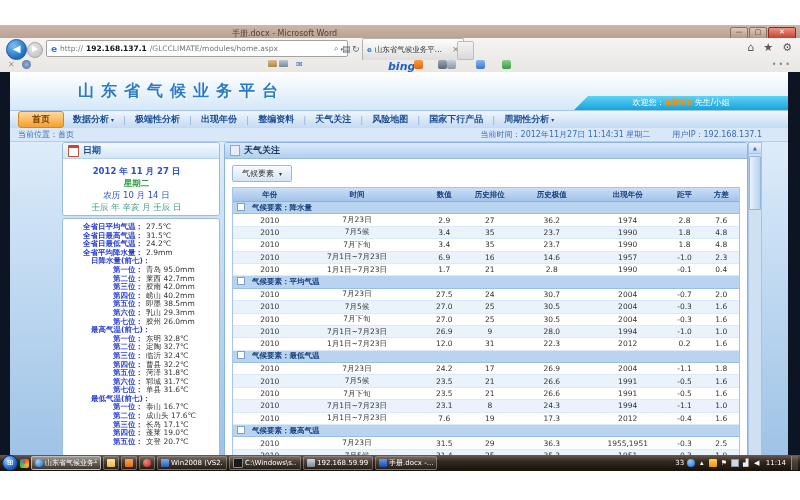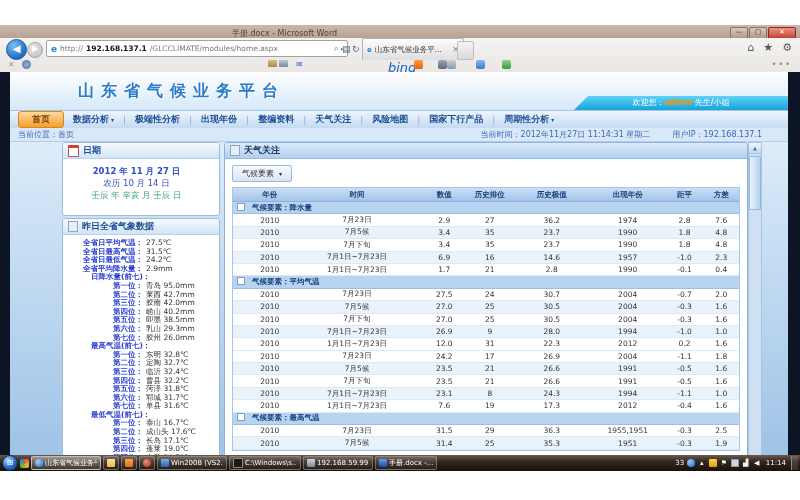--- a/index.html
+++ b/index.html
@@ -32,21 +32,21 @@
   .tab{position:absolute;left:362px;top:0;width:92px;height:21px;border:1px solid #b2b2b2;border-bottom:none;
        border-radius:2px 2px 0 0;background:linear-gradient(#fdfdfd,#dedede);display:flex;align-items:center;
        gap:3px;padding:0 4px;font-size:7.5px;color:#333;}
   .tab .x{margin-left:auto;color:#777;font-size:8px;}
   .tabstub{position:absolute;left:457px;top:3px;width:15px;height:17px;border:1px solid #bdbdbd;
            border-radius:2px;background:linear-gradient(#f4f4f4,#d9d9d9);}
   .chrome-right{position:absolute;right:8px;top:3px;display:flex;gap:9px;font-size:11px;color:#5a5a5a;}
   .row2{position:absolute;left:0;top:22px;width:800px;height:12px;font-size:8px;color:#666;}
   .r2{position:absolute;top:0;}
   .cardico{display:inline-block;width:9px;height:7px;border-radius:1px;margin-right:2px;}
-  .bing{color:#1a62c8;font-weight:normal;font-style:italic;font-size:13px;}
+  .bing{color:#1a62c8;font-weight:bold;font-style:italic;font-size:11px;}
   .sq{display:inline-block;width:9px;height:9px;border-radius:2px;vertical-align:middle;}
   
   .viewport{position:absolute;left:0;top:72px;width:800px;height:383px;background:#0d1524;}
   .page{position:absolute;left:10px;top:0;width:778px;height:383px;overflow:hidden;
         background:linear-gradient(180deg,#eef6fe 0%,#cfe3f6 35%,#9fc3e6 100%);}
   .masthead{position:absolute;left:0;top:0;width:778px;height:38px;
             background:linear-gradient(#ffffff,#d5e8f9);}
   .site-title{position:absolute;left:68px;top:9px;font-size:16px;font-weight:bold;color:#2a7cc8;
               letter-spacing:7px;text-shadow:1px 1px 0 #fff;}
   .ribbon{position:absolute;right:0;top:24px;width:214px;height:14px;color:#fff;font-size:8px;
@@ -229,30 +229,27 @@
         </span>
       </div>
 
       <div class="panel cal">
         <div class="panel-hd">
             <span class="cal-ico"></span>
           <span>日期</span>
           </div>
         <div class="cal-body">
           <div class="c-date">2012 年 11 月 27 日</div>
+          <div class="c-week">星期二</div>
           <div class="c-lunar">农历 10 月 14 日</div>
           <div class="c-ganzhi">壬辰 年 辛亥 月 壬辰 日</div>
         </div>
       </div>
 
       <div class="panel ydata">
-        <div class="panel-hd">
-            <span class="list-ico"></span>
-          <span>昨日全省气象数据</span>
-          </div>
         <div class="ydata-body" id="ydata-body">
             <div class="sum-line">
               <span class="sum-label">全省日平均气温：</span>
               <span class="sum-value">27.5℃</span>
             </div>
             <div class="sum-line">
               <span class="sum-label">全省日最高气温：</span>
               <span class="sum-value">31.5℃</span>
             </div>
             <div class="sum-line">
@@ -477,20 +474,24 @@
               <div class="trow data">
                 <span class="cell" style="width: 3%;"></span>
                 <span class="cell" style="width: 8.5%;">2010</span>
                 <span class="cell" style="width: 26%;">1月1日~7月23日</span>
                 <span class="cell" style="width: 8.5%;">12.0</span>
                 <span class="cell" style="width: 9.5%;">31</span>
                 <span class="cell" style="width: 15%;">22.3</span>
                 <span class="cell" style="width: 15%;">2012</span>
                 <span class="cell" style="width: 7.5%;">0.2</span>
                 <span class="cell" style="width: 7%;">1.6</span>
+              </div>
+              <div class="trow group">
+                <span class="cell" style="width: 3%;"><span class="cb"></span></span>
+                <span class="cell group-label" style="width: 97%;">气候要素：最低气温</span>
               </div>
               <div class="trow data">
                 <span class="cell" style="width: 3%;"></span>
                 <span class="cell" style="width: 8.5%;">2010</span>
                 <span class="cell" style="width: 26%;">7月23日</span>
                 <span class="cell" style="width: 8.5%;">24.2</span>
                 <span class="cell" style="width: 9.5%;">17</span>
                 <span class="cell" style="width: 15%;">26.9</span>
                 <span class="cell" style="width: 15%;">2004</span>
                 <span class="cell" style="width: 7.5%;">-1.1</span>

